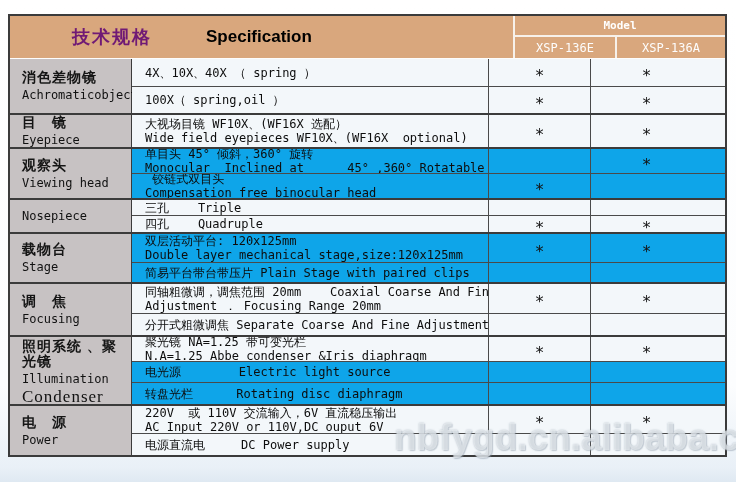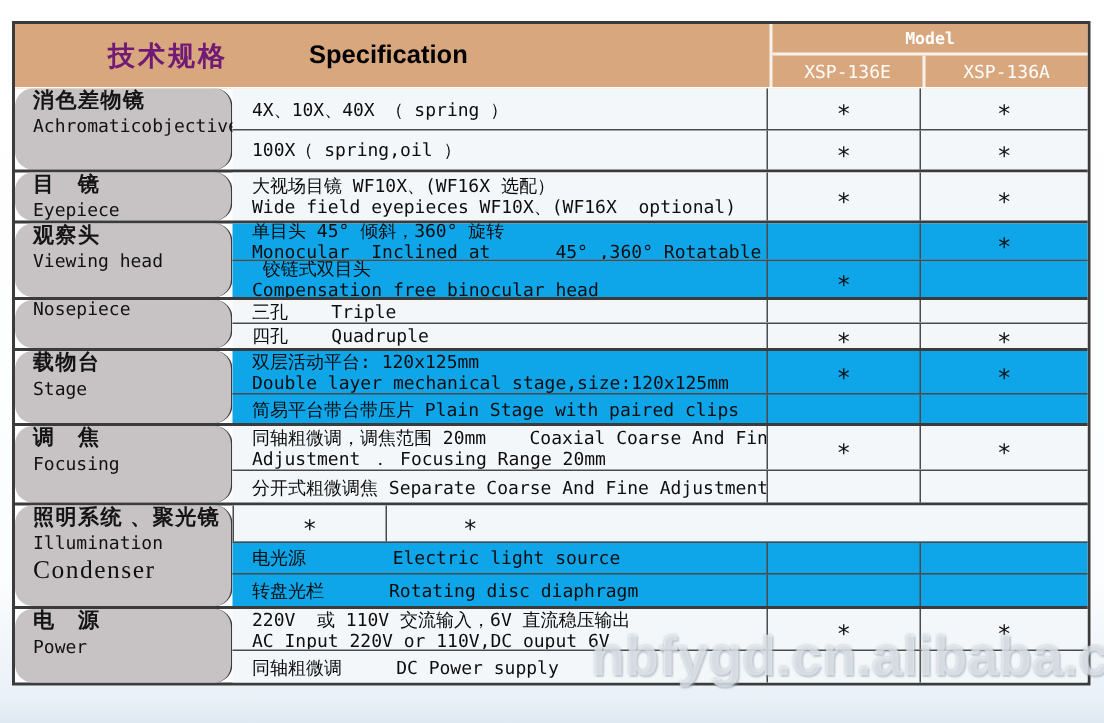--- a/index.html
+++ b/index.html
@@ -33,22 +33,22 @@
     display:flex;align-items:center;justify-content:center;
     color:#fdfdfd;font-family:"DejaVu Sans Mono",monospace;font-size:12px;
   }
   .th-m.e{width:102px;box-sizing:border-box;border-right:2px solid #f7f1ea;}
   .th-m.a{flex:1;}
   
   .tbody{display:flex;flex-direction:column;}
   .group{display:flex;}
   .group + .group{border-top:2px solid #3b3b3b;}
   .cat{
-    width:145px;box-sizing:border-box;background:#c7c2c3;border-right:1px solid #3b3b3b;
-    display:flex;flex-direction:column;justify-content:flex-start;padding-left:12px;gap:4px;border-radius:12px;
+    width:122px;box-sizing:border-box;background:#c7c2c3;border-right:1px solid #3b3b3b;
+    display:flex;flex-direction:column;justify-content:center;padding-left:12px;gap:4px;
   }
   .cat-cn{font-size:14px;font-weight:bold;color:#151515;letter-spacing:1px;line-height:15px;}
   .cat-en{font-family:"DejaVu Sans Mono",monospace;font-size:12px;color:#111;line-height:13px;}
   .cat-en.serif{font-family:"Liberation Serif",serif;font-size:17px;letter-spacing:1px;}
   .rows{flex:1;display:flex;flex-direction:column;}
   .subrow{display:flex;box-sizing:border-box;}
   .subrow + .subrow{border-top:1px solid #4a4a4a;}
   .subrow.light{background:#f3f7fa;}
   .subrow.gray{background:#0ea5e9;}
   .spec{
@@ -264,20 +264,24 @@
       </div>
 
       <div class="group">
         <div class="cat">
           <div class="cat-cn">照明系统 、聚光镜</div>
           <div class="cat-en">Illumination</div>
           <div class="cat-en serif">Condenser</div>
         </div>
         <div class="rows">
           <div class="subrow light" style="height:24px">
+            <div class="spec">
+              <div>聚光镜 NA=1.25 带可变光栏</div>
+              <div>N.A=1.25 Abbe condenser &amp;Iris diaphragm</div>
+            </div>
             <div class="mcell e">
                 <span>*</span>
               </div>
             <div class="mcell a">
                 <span>*</span>
               </div>
           </div>
           <div class="subrow gray" style="height:21px">
             <div class="spec"><div>电光源        Electric light source</div></div>
             <div class="mcell e">
@@ -311,21 +315,21 @@
               <div>AC Input 220V or 110V,DC ouput 6V</div>
             </div>
             <div class="mcell e">
                 <span>*</span>
               </div>
             <div class="mcell a">
                 <span>*</span>
               </div>
           </div>
           <div class="subrow light" style="height:22px">
-            <div class="spec"><div>同轴粗微调     DC Power supply</div></div>
+            <div class="spec"><div>电源直流电     DC Power supply</div></div>
             <div class="mcell e">
                 <span></span>
               </div>
             <div class="mcell a">
                 <span></span>
               </div>
           </div>
         </div>
       </div>
 

